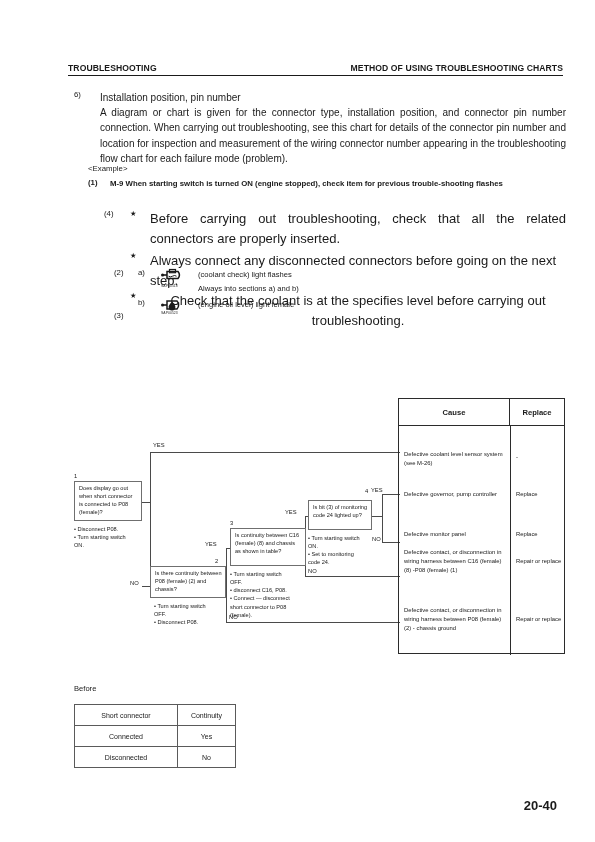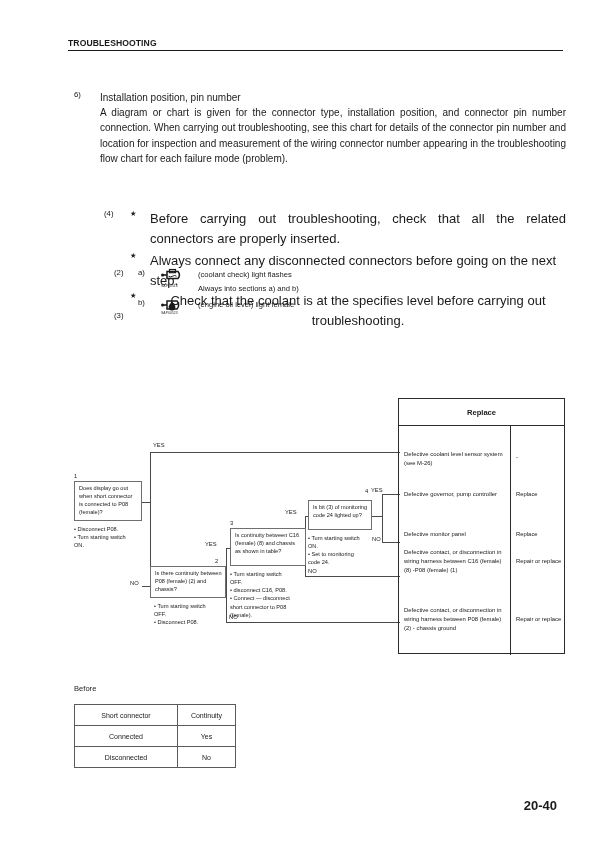--- a/index.html
+++ b/index.html
@@ -5,21 +5,21 @@
   html,body{margin:0;padding:0;}
   body{
     width:595px;height:842px;background:#ffffff;position:relative;
     font-family:"Liberation Sans","DejaVu Sans",sans-serif;
     color:#1a1a1a;overflow:hidden;
   }
   .page{position:absolute;inset:0;}
 
   
   .hdr{position:absolute;left:68px;top:38px;width:495px;}
-  .hdr-row{display:flex;justify-content:space-between;align-items:flex-end;}
+  .hdr-row{display:flex;justify-content:space-between;align-items:flex-end;margin-top:25px;}
   .hdr-l,.hdr-r{font-size:8.6px;font-weight:bold;letter-spacing:.01em;}
   .hdr-rule{margin-top:2px;border-bottom:1.6px solid #1a1a1a;}
 
   
   .sec6{position:absolute;left:74px;top:90px;width:492px;}
   .row{display:flex;}
   .num{width:26px;flex:none;font-size:7.8px;}
   .txt{font-size:10px;line-height:1.52;text-align:justify;}
   .txt.nj{text-align:left;}
 
@@ -82,35 +82,43 @@
   .pageno{position:absolute;right:38px;top:798px;font-size:13px;font-weight:bold;}
 </style>
 </head>
 <body>
 
 <div class="page">
 
   <div class="hdr">
     <div class="hdr-row">
       <div class="hdr-l">TROUBLESHOOTING</div>
+      <div class="hdr-r">METHOD OF USING TROUBLESHOOTING CHARTS</div>
     </div>
     <div class="hdr-rule"></div>
   </div>
 
   <div class="sec6">
     <div class="row">
       <div class="num">6)</div>
       <div class="txt nj">Installation position, pin number</div>
     </div>
     <div class="row">
       <div class="num"></div>
       <div class="txt" style="width:466px">A diagram or chart is given for the connector type, installation position, and connector pin number connection. When carrying out troubleshooting, see this chart for details of the connector pin number and location for inspection and measurement of the wiring connector number appearing in the troubleshooting flow chart for each failure mode (problem).</div>
     </div>
   </div>
 
+  <div class="example">
+    <div class="ex-lab">&lt;Example&gt;</div>
+    <div class="ex-row">
+      <div class="ex-num">(1)</div>
+      <div class="ex-txt">M-9 When starting switch is turned ON (engine stopped), check item for previous trouble-shooting flashes</div>
+    </div>
+  </div>
 
   <div class="sec4">
     <div class="s4-row">
       <div class="s4-num">(4)</div>
       <div class="s4-star">★</div>
       <div class="s4-txt">Before carrying out troubleshooting, check that all the related connectors are properly inserted.</div>
     </div>
     <div class="s4-row" style="margin-top:3px">
       <div class="s4-num"></div>
       <div class="s4-star">★</div>
@@ -222,20 +230,21 @@
     <div class="fnum" style="left:305px;top:98px;">4</div>
     <div class="fbox" style="left:248px;top:110px;width:64px;height:30px;">Is bit (3) of monitoring code 24 lighted up?</div>
     <div class="fnote" style="left:248px;top:144px;width:74px;white-space:pre-line;">• Turn starting switch
    ON.
 • Set to monitoring
    code 24.</div>
   </div>
 
   <div class="crt">
     <div class="hdrrow">
+      <div class="c1">Cause</div>
       <div class="c2">Replace</div>
     </div>
     <div class="body">
       <div class="vsep"></div>
 
       <div class="cr-cause" style="top:24px;">Defective coolant level sensor system (see M-26)</div>
       <div class="cr-rem" style="top:27px;">-</div>
 
       <div class="cr-cause" style="top:64px;">Defective governor, pump controller</div>
       <div class="cr-rem" style="top:64px;">Replace</div>

